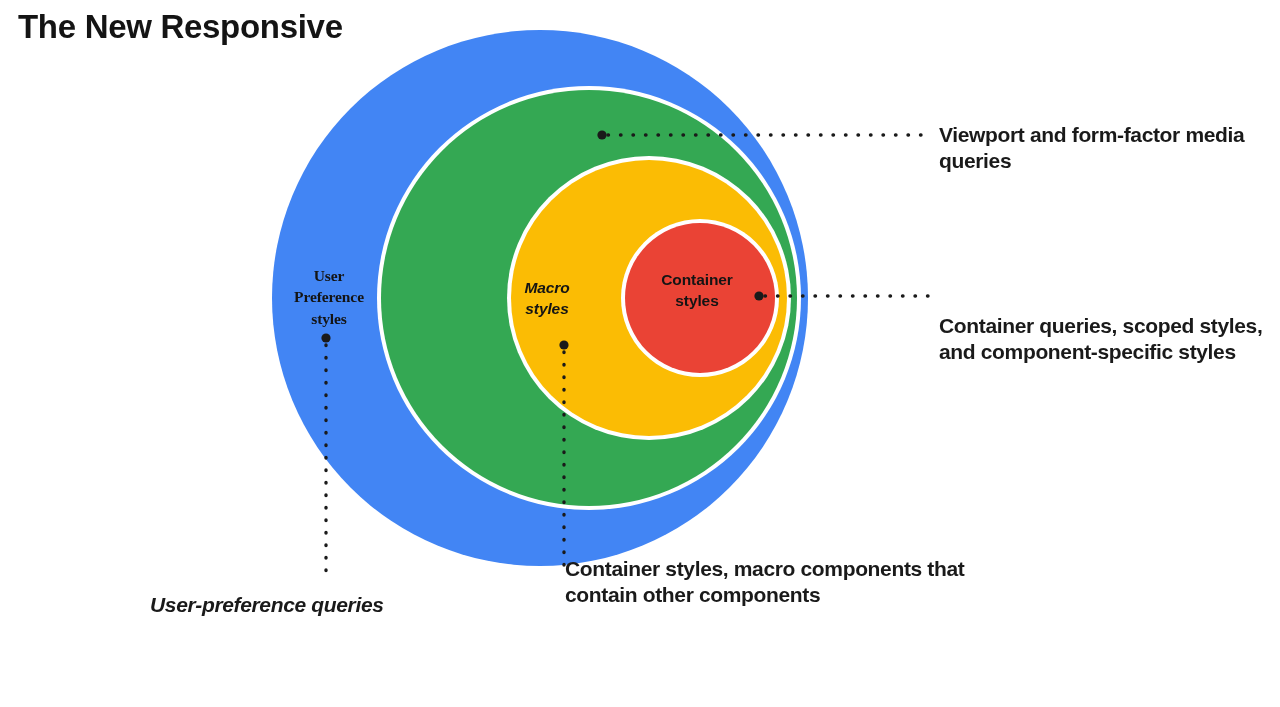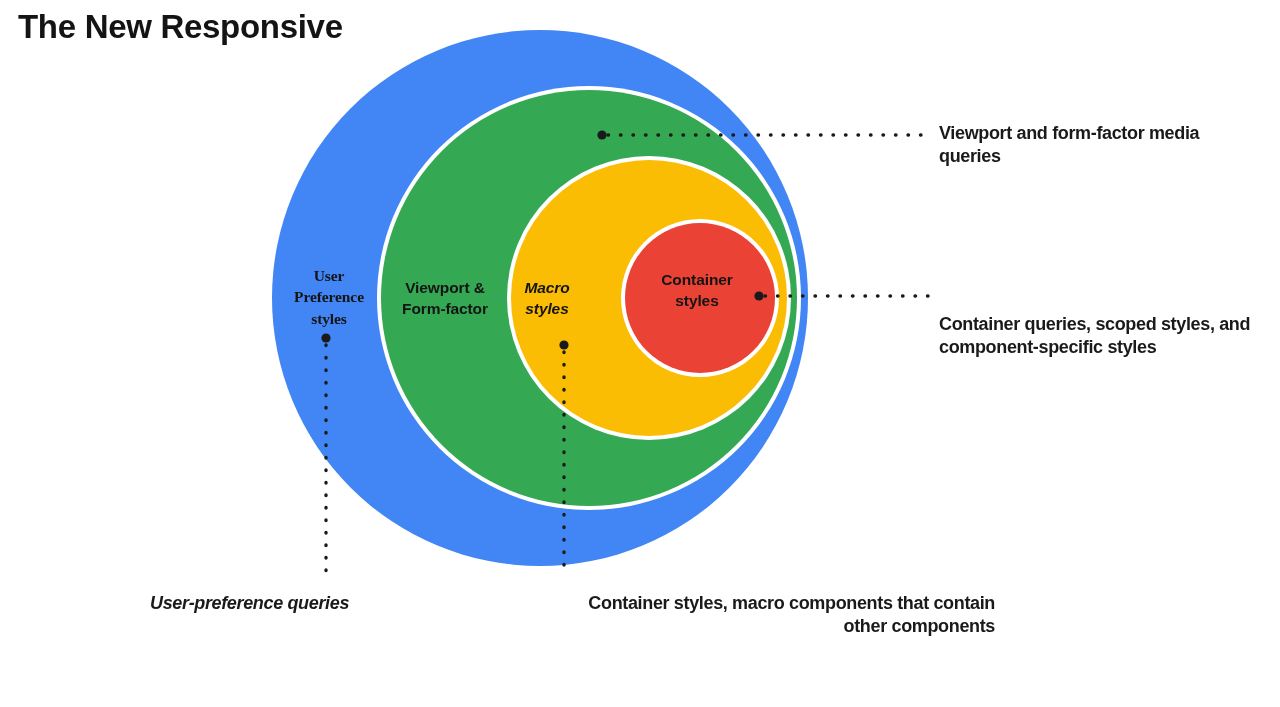--- a/index.html
+++ b/index.html
@@ -70,21 +70,21 @@
   }
   #ring-label-container {
     left: 638px;
     top: 269px;
     width: 118px;
   }
 
   
   .callout {
     position: absolute;
-    font-size: 18px;
+    font-size: 21px;
     font-weight: 700;
     line-height: 1.26;
     color: #1a1a1a;
     letter-spacing: -0.35px;
   }
   #callout-viewport {
     left: 939px;
     top: 122px;
     width: 325px;
   }
@@ -95,23 +95,22 @@
     margin-top: 35px;
   }
   #callout-userpref {
     left: 150px;
     top: 592px;
     width: 300px;
     font-style: italic;
   }
   #callout-macro {
     left: 565px;
-    top: 592px;
+    top: 556px;
     width: 430px;
-    text-align: right;
   }
 </style>
 </head>
 <body>
 
 <div id="slide">
 
   <div id="slide-title">The New Responsive</div>
 
   <svg id="diagram-svg" viewBox="0 0 1280 707">
@@ -139,24 +138,20 @@
     <circle cx="564" cy="345" r="4.6" fill="#1a1a1a"></circle>
     <line x1="564" y1="352" x2="564" y2="570" stroke="#1a1a1a" stroke-width="3.4" stroke-linecap="round" stroke-dasharray="0.5 12"></line>
   </svg>
 
   <div class="ring-label" id="ring-label-user">
     <div>User</div>
     <div>Preference</div>
     <div>styles</div>
   </div>
 
-  <div class="ring-label" id="ring-label-viewport">
-    <div>Viewport &amp;</div>
-    <div>Form-factor</div>
-  </div>
 
   <div class="ring-label" id="ring-label-macro">
     <div>Macro</div>
     <div>styles</div>
   </div>
 
   <div class="ring-label" id="ring-label-container">
     <div>Container</div>
     <div>styles</div>
   </div>

